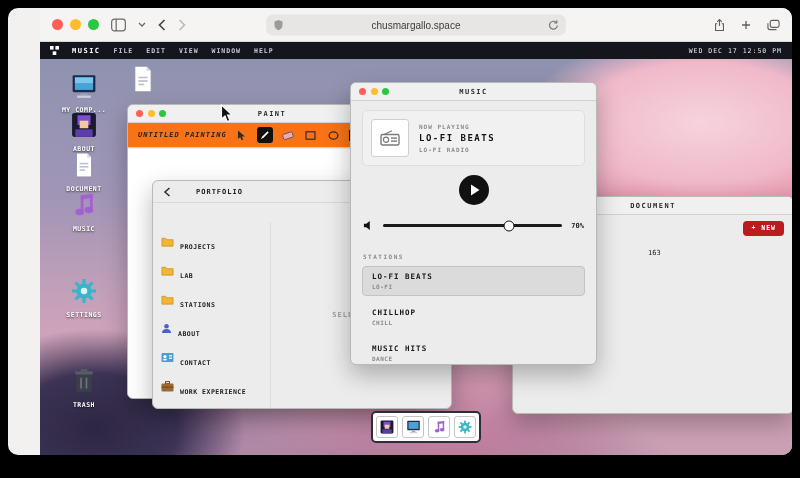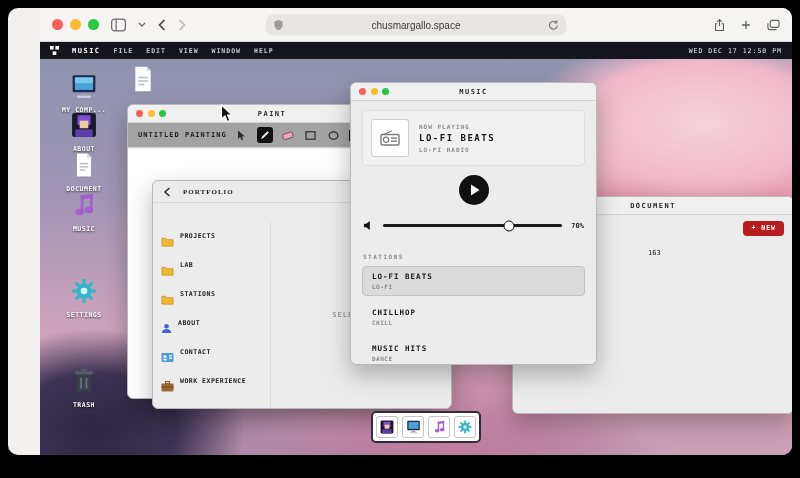--- a/index.html
+++ b/index.html
@@ -53,33 +53,33 @@
   .win { position:absolute; background:#ececec; border:1px solid #b9b9b9; border-radius:6px;
     box-shadow:0 10px 24px rgba(0,0,0,.28); overflow:hidden; }
   .titlebar { height:18px; position:relative; display:flex; align-items:center; justify-content:center;
     border-bottom:1px solid #d2d2d2; background:#f0f0f0; }
   .dots { position:absolute; left:8px; display:flex; gap:4.5px; }
   .dot { width:7px; height:7px; border-radius:50%; }
   .title { font-size:7px; font-weight:bold; letter-spacing:1.5px; color:#2b2b2b; }
 
   
   .paint-toolbar { height:25px; display:flex; align-items:center; gap:7px; padding:0 10px;
-    border-bottom:1px solid #d2d2d2; background:#a3a3a3; }
+    border-bottom:1px solid #d2d2d2; background:#f97316;font-style:italic; }
   .paint-file { font-size:7px; font-weight:bold; letter-spacing:1px; color:#222; white-space:nowrap; }
   .tool { width:16px; height:16px; display:flex; align-items:center; justify-content:center; border-radius:3px; }
   .tool.selected { background:#111; }
   .swatch { width:11px; height:11px; background:#111; }
   .paint-canvas { position:absolute; left:0; right:0; top:44px; bottom:0; background:#fff; }
 
   
-  .navrow { height:22px; display:flex; align-items:center; gap:10px; padding:0 10px; border-bottom:1px solid #d8d8d8;font-family:Liberation Serif, serif; }
+  .navrow { height:22px; display:flex; align-items:center; gap:23px; padding:0 10px; border-bottom:1px solid #d8d8d8; }
   .crumb { font-size:7px; font-weight:bold; letter-spacing:1px; color:#222; }
   .mc-body { position:absolute; left:0; right:0; top:41px; bottom:0; display:flex; }
   .mc-side { width:118px; border-right:1px solid #dcdcdc; padding:10px 8px; display:flex; flex-direction:column; gap:10px; }
-  .mc-item { display:flex; align-items:flex-start; gap:6px; }
+  .mc-item { display:flex; align-items:flex-end; gap:6px; }
   .mc-item .lbl { font-size:6.5px; font-weight:bold; letter-spacing:.5px; color:#222; white-space:nowrap; }
   .mc-main { flex:1; display:flex; align-items:center; justify-content:center; }
   .mc-placeholder { font-size:7px; color:#9c9c9c; font-weight:bold; letter-spacing:1px; }
 
   
   .np-card { margin:9px 11px; background:#f1f1f1; border:1px solid #dedede; border-radius:5px;
     padding:8px; display:flex; gap:10px; align-items:center; }
   .np-art { width:38px; height:38px; background:#fff; border:1px solid #d0d0d0; border-radius:3px;
     display:flex; align-items:center; justify-content:center; }
   .np-label,.np-sub { font-size:6px; color:#8a8a8a; letter-spacing:1px; font-weight:bold; }

